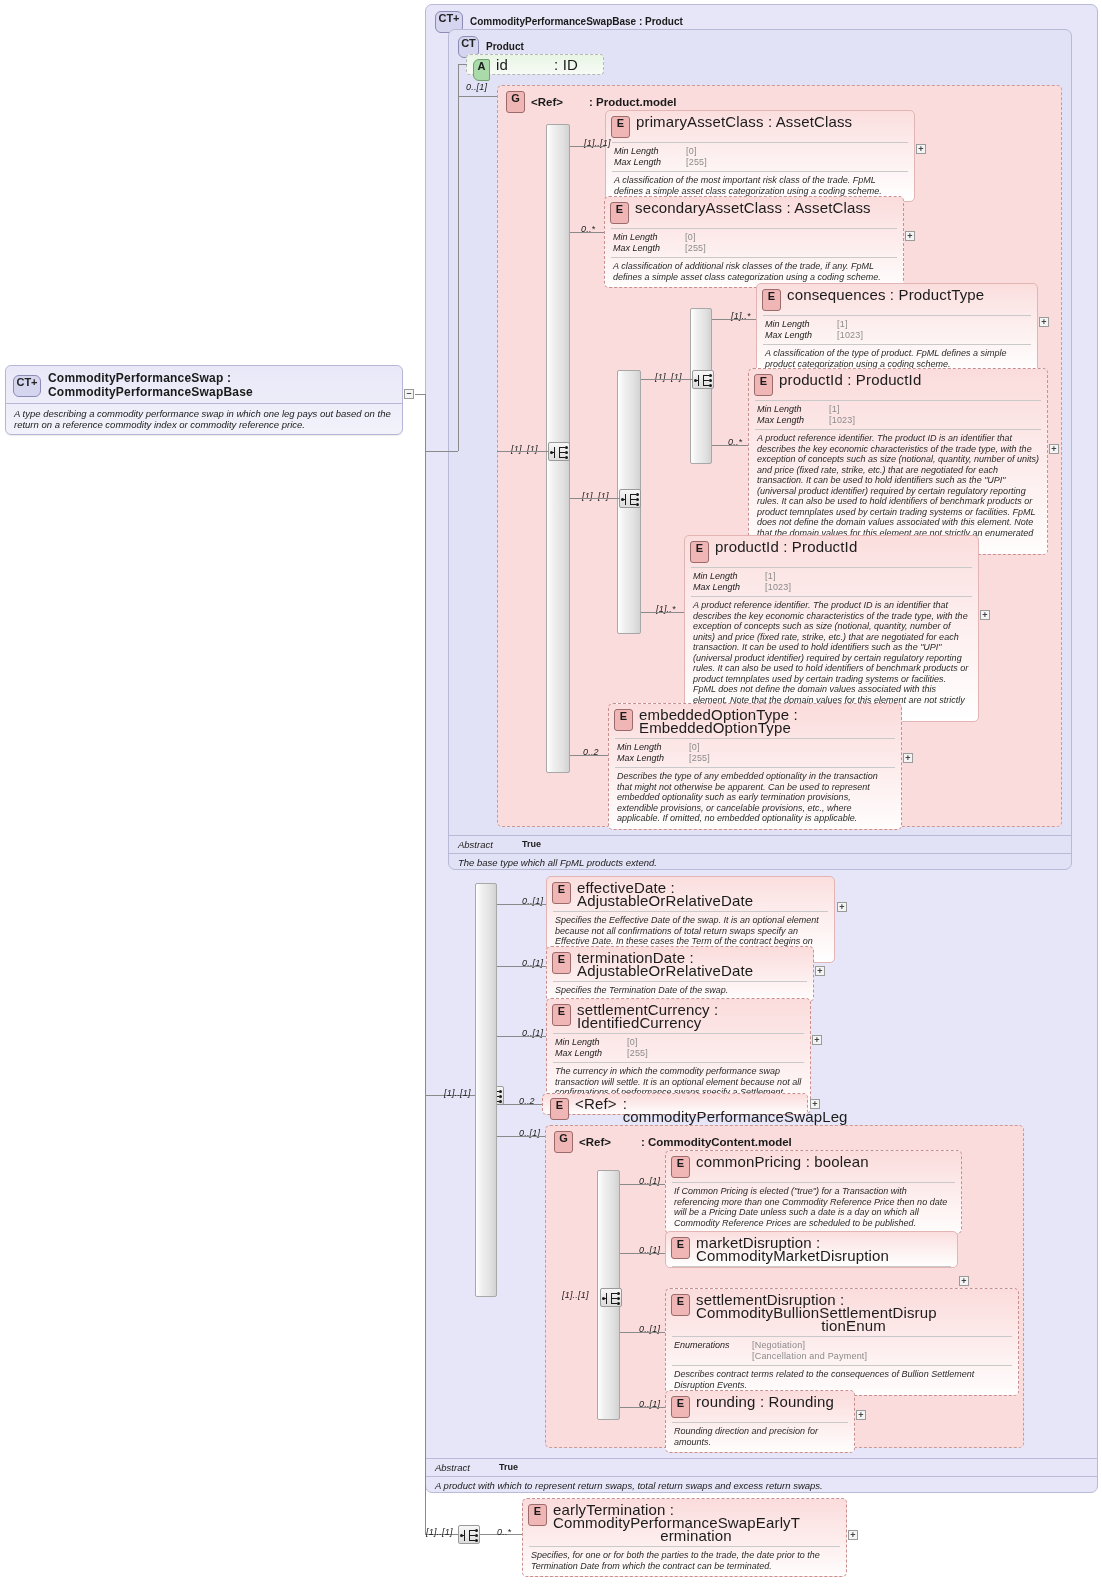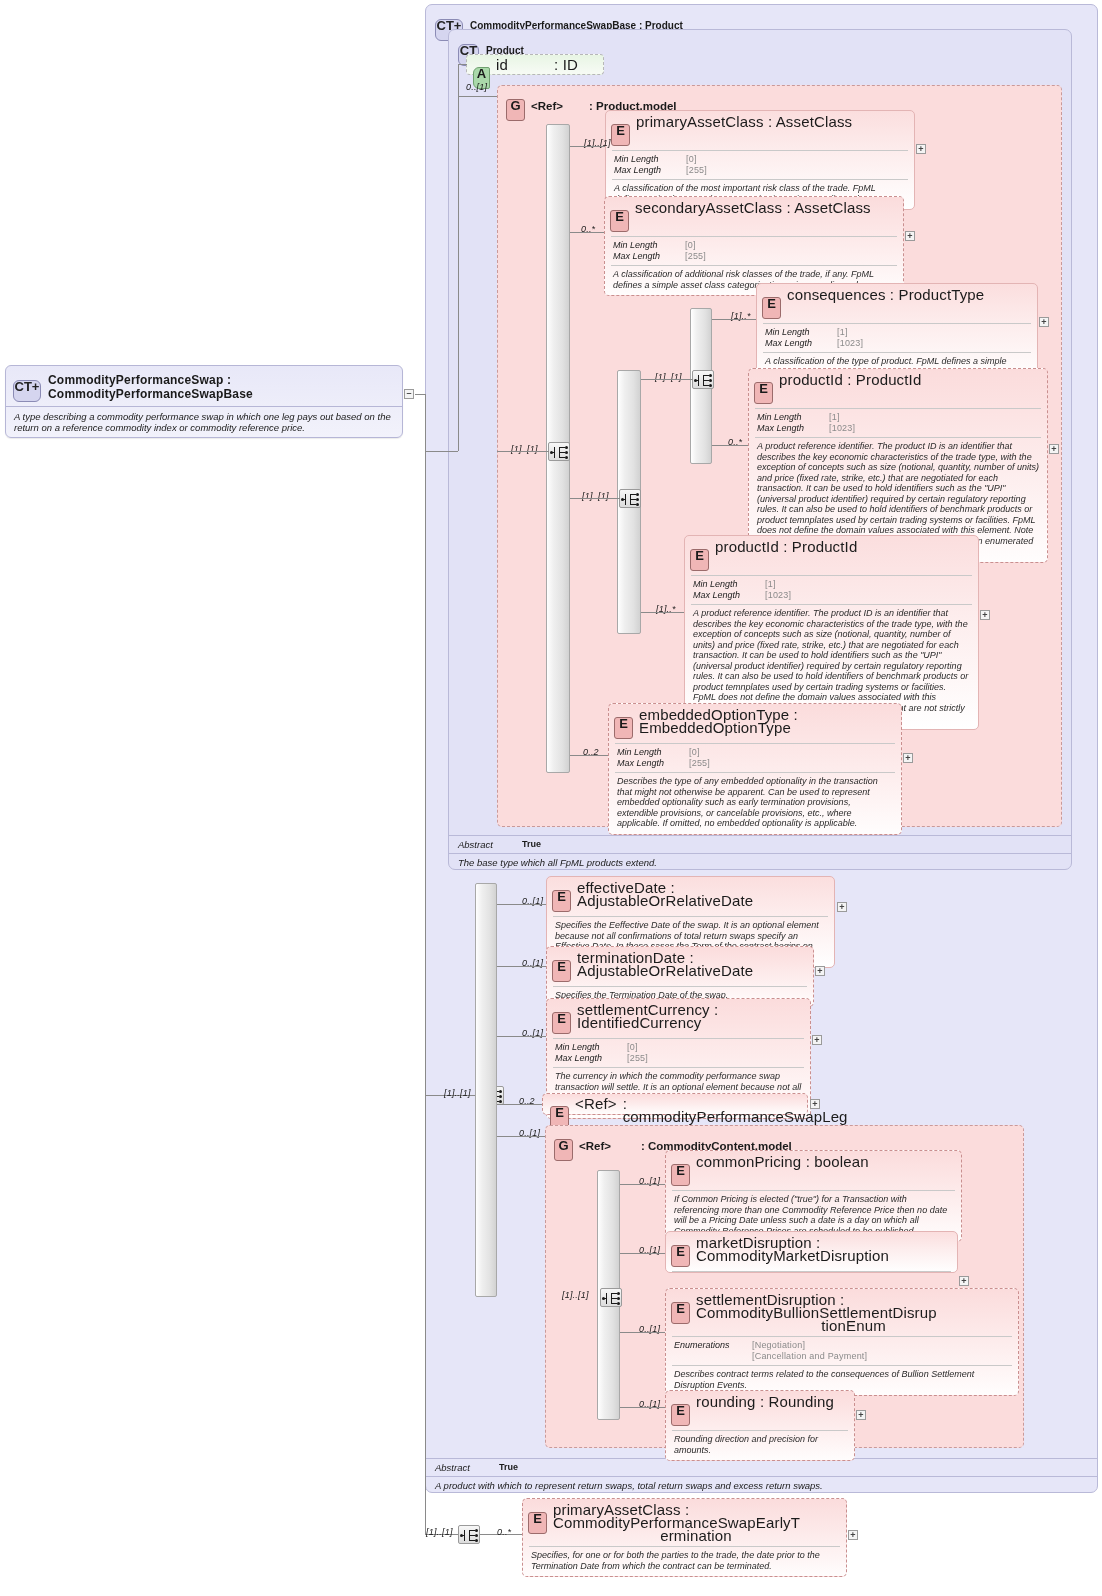--- a/index.html
+++ b/index.html
@@ -32,23 +32,23 @@
   }
   .node .props .v { font-style:normal; color:#8b8b8b; letter-spacing:0.2px; }
   .node .doc {
     padding:3px 8px 5px 8px; font-size:9px; font-style:italic;
     line-height:10.5px; color:#2a2a2a;
   }
 
   
   .badge {
     flex:0 0 auto; width:19px; height:22px; border-radius:3px;
-    font-size:13px; font-weight:bold; line-height:12px; text-align:center;
+    font-size:11px; font-weight:bold; line-height:12px; text-align:center;
     border:1px solid #9b6b6b; background:#f0b6b6; color:#1a1a1a;
-    margin-top:9px; letter-spacing:0;
+    margin-top:1px; letter-spacing:0;
   }
   .badge.ct {
     width:28px; border:1px solid #8b8bb5; background:#d5d5ef; color:#222;
     border-radius:6px;
   }
   .badge.a { width:17px; border:1px solid #6fa06f; background:#aad9aa;
     border-radius:6px 2px 2px 6px; }
   .badge.g { border:1px solid #9b6b6b; background:#f0b6b6; }
 
   
@@ -539,20 +539,20 @@
   <i class="dot" style="left:16px; top:13px;"></i>
 </div>
 <div class="card" style="left:426px; top:1527px;">[1]..[1]</div>
 <div class="ln lnh" style="left:480px; top:1534px; width:42px;"></div>
 <div class="card" style="left:497px; top:1527px;">0..*</div>
 
 <div class="node e-node dashed" style="left:522px; top:1498px; width:325px;">
   <div class="hdr">
     <span class="badge">E</span>
     <span class="title title-two">
-      <span>primaryAssetClass : CommodityPerformanceSwapEarlyT</span><br>
+      <span>earlyTermination : CommodityPerformanceSwapEarlyT</span><br>
       <span class="ctr" style="display:block;">ermination</span>
     </span>
   </div>
   <div class="sep"></div>
   <div class="doc">Specifies, for one or for both the parties to the trade, the date prior to the Termination Date from which the contract can be terminated.</div>
 </div>
 <div class="plus" style="left:848px; top:1530px;"></div>
 
 </body></html>

